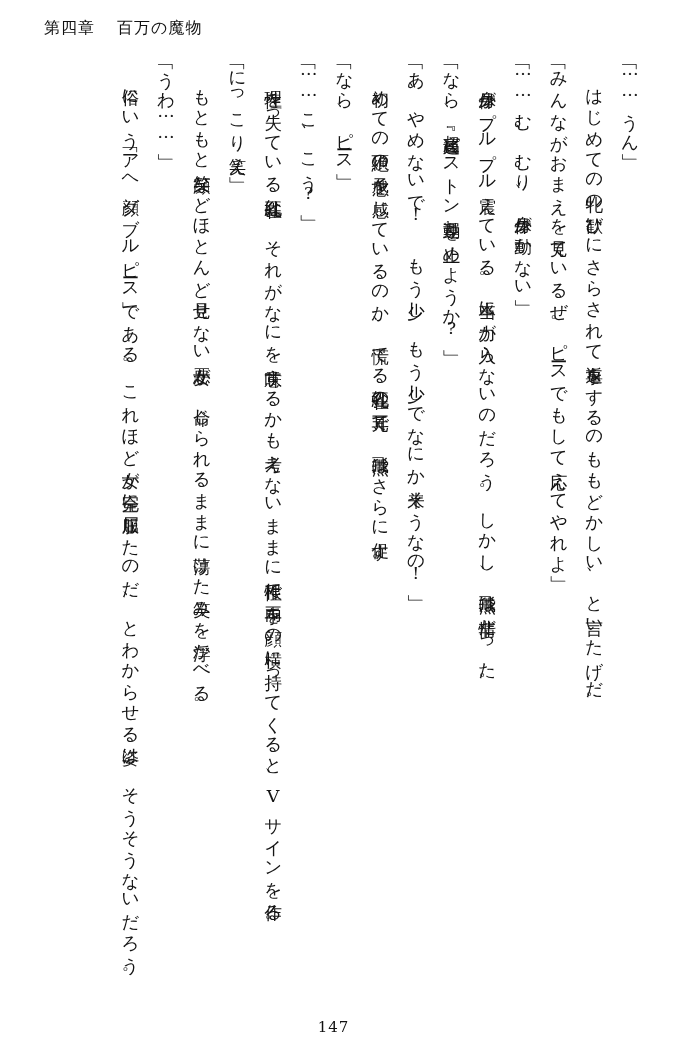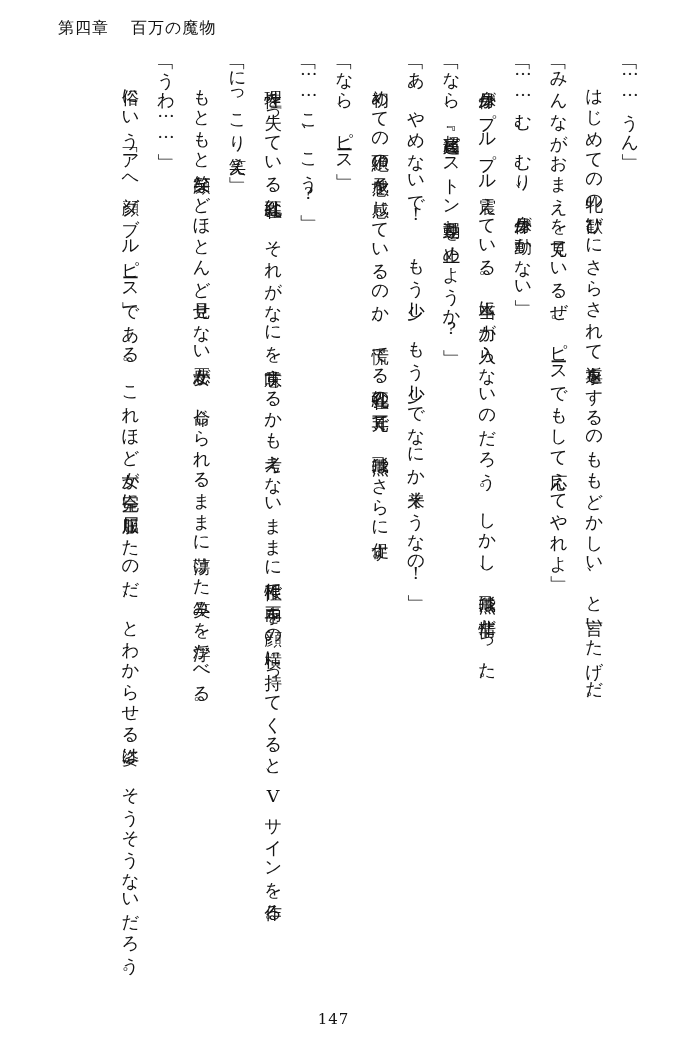--- a/index.html
+++ b/index.html
@@ -22,21 +22,21 @@
     left: 0;
     width: 693px;
     height: 1050px;
     box-sizing: border-box;
   }
 
   
   .running-head {
     position: absolute;
     top: 18px;
-    left: 58px;
+    left: 44px;
     font-size: 16px;
     letter-spacing: 1px;
     white-space: nowrap;
     color: #111;
   }
   .running-head .chap-num {
     margin-right: 22px;
   }
 
   
@@ -58,21 +58,21 @@
 
   .body-text p {
     margin: 0;
     padding: 0;
     text-indent: 0;
   }
 
   
   .folio {
     position: absolute;
-    bottom: 22px;
+    bottom: 14px;
     left: 0;
     width: 667px;
     text-align: center;
     font-size: 15px;
     letter-spacing: 1px;
     color: #111;
   }
 </style>
 </head>
 <body>

